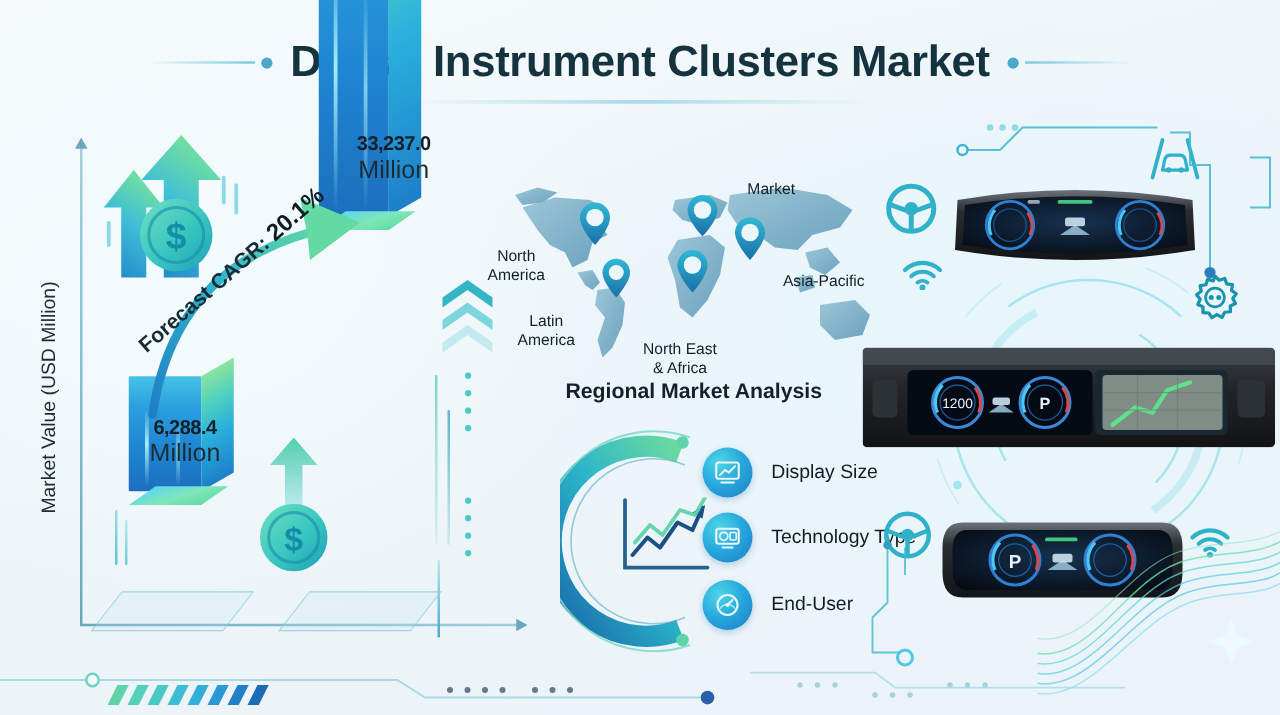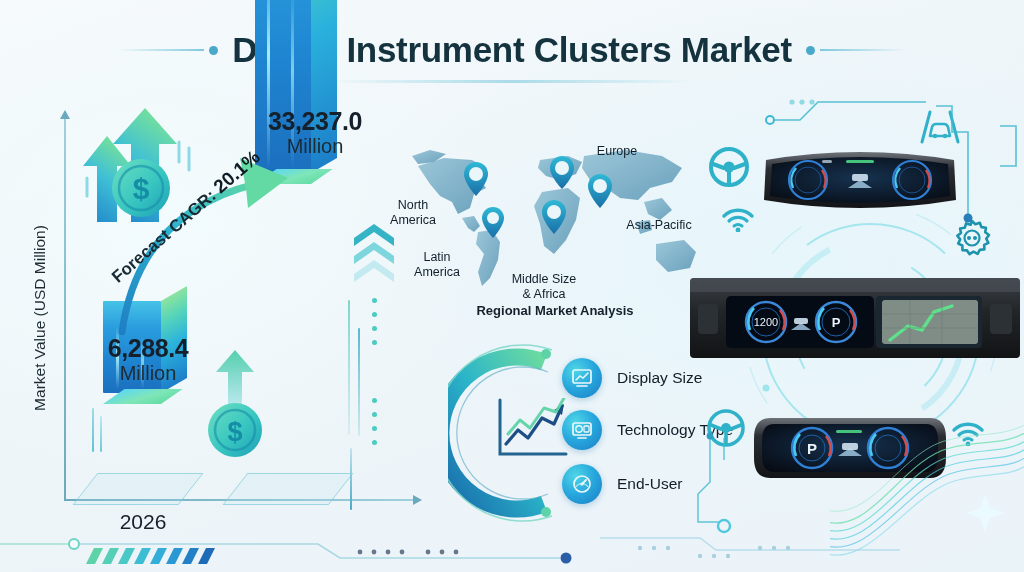--- a/index.html
+++ b/index.html
@@ -54,21 +54,21 @@
   .bar-top{position:absolute;
     background:linear-gradient(135deg,#5ed7f0 0%,#7fe6b8 55%,#63dca6 100%);}
   .bar-shine{position:absolute;bottom:4px;width:3px;border-radius:3px;
     background:linear-gradient(180deg,rgba(190,255,255,0) 0%,rgba(190,255,255,.85) 45%,rgba(190,255,255,0) 100%);}
   .bar-base{position:absolute;border:1.5px solid rgba(120,200,215,.65);background:rgba(190,232,240,.20);}
 
   #bar-2026{left:103px;top:393px;}
   #bar-2036{left:255px;top:173px;}
 
   .bar-value{position:absolute;text-align:center;}
-  .bar-value .v{font-size:25px;font-weight:700;color:#15202a;letter-spacing:-.4px;line-height:1.06;}
+  .bar-value .v{font-size:16px;font-weight:700;color:#15202a;letter-spacing:-.4px;line-height:1.06;}
   .bar-value .u{font-size:20px;color:#1d2b33;line-height:1.15;}
   #value-2026{left:68px;top:335px;width:160px;}
   #value-2036{left:222px;top:108px;width:186px;}
 
   .year-label{position:absolute;font-size:21px;color:#15202a;text-align:center;}
   #year-2026{left:88px;top:510px;width:110px;}
   #year-2036{left:240px;top:510px;width:110px;}
 
   
   #cagr-arrow{left:108px;top:150px;width:215px;height:185px;}
@@ -93,21 +93,21 @@
 
   
   #map-panel{left:390px;top:128px;width:330px;height:210px;}
   #world-map{position:absolute;left:10px;top:8px;width:310px;height:170px;}
   .map-label{position:absolute;font-size:12.5px;color:#12202a;text-align:center;line-height:1.2;}
   #lbl-north-america{left:372px;top:198px;width:82px;}
   #lbl-latin-america{left:398px;top:250px;width:78px;text-align:center;}
   #lbl-europe{left:580px;top:144px;width:74px;}
   #lbl-asia-pacific{left:610px;top:218px;width:98px;text-align:center;}
   #lbl-mea{left:498px;top:272px;width:92px;}
-  #map-title{left:420px;top:303px;width:270px;text-align:center;font-size:13px;font-weight:700;color:#15202a;}
+  #map-title{left:420px;top:303px;width:270px;text-align:center;font-size:17px;font-weight:700;color:#15202a;}
   .seg-item{position:absolute;display:flex;align-items:center;gap:15px;}
   .seg-icon{width:40px;height:40px;border-radius:50%;
     background:radial-gradient(circle at 34% 30%,#4fd6e6 0%,#27a7dd 48%,#1b7cc4 100%);
     box-shadow:0 2px 6px rgba(25,110,170,.28);display:flex;align-items:center;justify-content:center;flex:0 0 auto;}
   .seg-label{font-size:15.5px;color:#111d26;line-height:1.13;}
   #seg-1{left:562px;top:358px;}
   #seg-2{left:562px;top:410px;}
   #seg-3{left:562px;top:464px;}
 
   
@@ -179,21 +179,20 @@
 
   <div class="bar-value abs" id="value-2026">
     <div class="v">6,288.4</div>
     <div class="u">Million</div>
   </div>
   <div class="bar-value abs" id="value-2036">
     <div class="v">33,237.0</div>
     <div class="u">Million</div>
   </div>
 
-  <div class="year-label" id="year-2026">2026</div>
 
   <svg class="abs" id="cagr-arrow" viewBox="0 0 215 185">
     <defs>
       <linearGradient id="gCagr" x1="0" y1="1" x2="1" y2="0">
         <stop offset="0%" stop-color="#1f7fc4"></stop>
           <stop offset="55%" stop-color="#2fb6cf"></stop>
           <stop offset="100%" stop-color="#63d9a3"></stop>
       </linearGradient>
     </defs>
     <path d="M14,182 C24,112 62,52 156,32" fill="none" stroke="url(#gCagr)" stroke-width="7" stroke-linecap="round"></path>
@@ -314,24 +313,24 @@
   </div>
 
   <div class="abs map-label" id="lbl-north-america">
     <div>North</div>
     <div>America</div>
   </div>
   <div class="abs map-label" id="lbl-latin-america">
     <div>Latin</div>
     <div>America</div>
   </div>
-  <div class="abs map-label" id="lbl-europe">Europe</div>
+  <div class="abs map-label" id="lbl-europe">Market</div>
   <div class="abs map-label" id="lbl-asia-pacific">Asia-Pacific</div>
   <div class="abs map-label" id="lbl-mea">
-    <div>Middle Size</div>
+    <div>North East</div>
     <div>&amp; Africa</div>
   </div>
   <div class="abs" id="map-title">Regional Market Analysis</div>
 
   <svg class="abs" style="left:448px;top:344px;width:136px;height:178px;" viewBox="0 0 136 178">
     <defs>
       <linearGradient id="gArc" x1="1" y1="0" x2="0" y2="1">
         <stop offset="0%" stop-color="#6ddba0"></stop>
           <stop offset="45%" stop-color="#2bb5c9"></stop>
           <stop offset="100%" stop-color="#1663a8"></stop>

